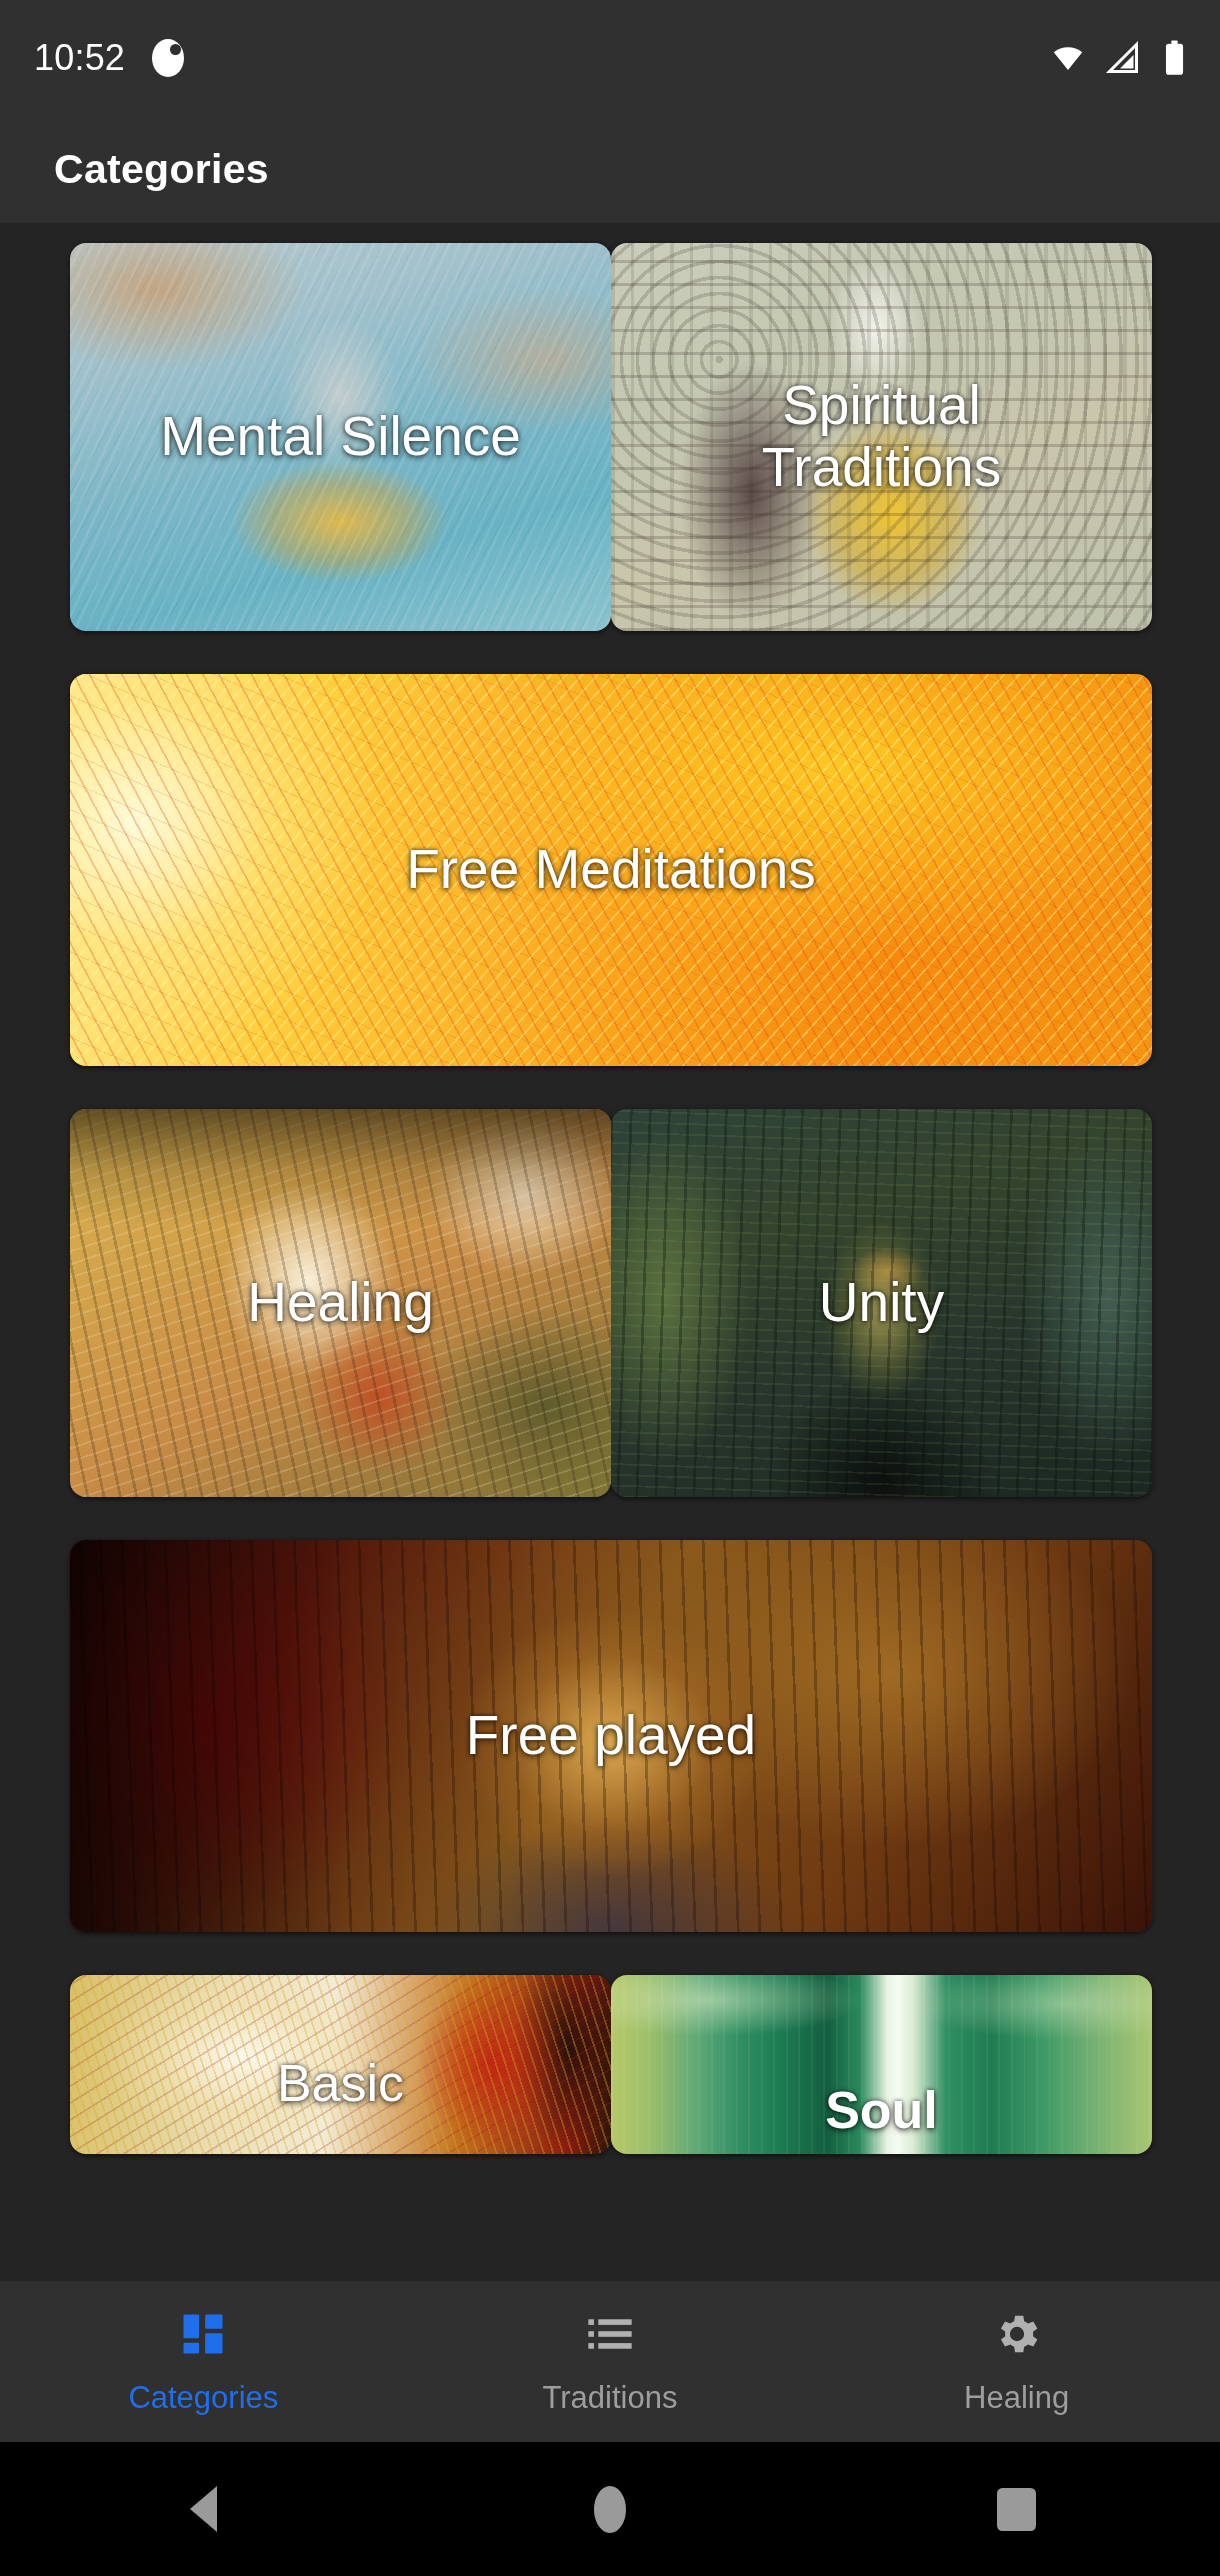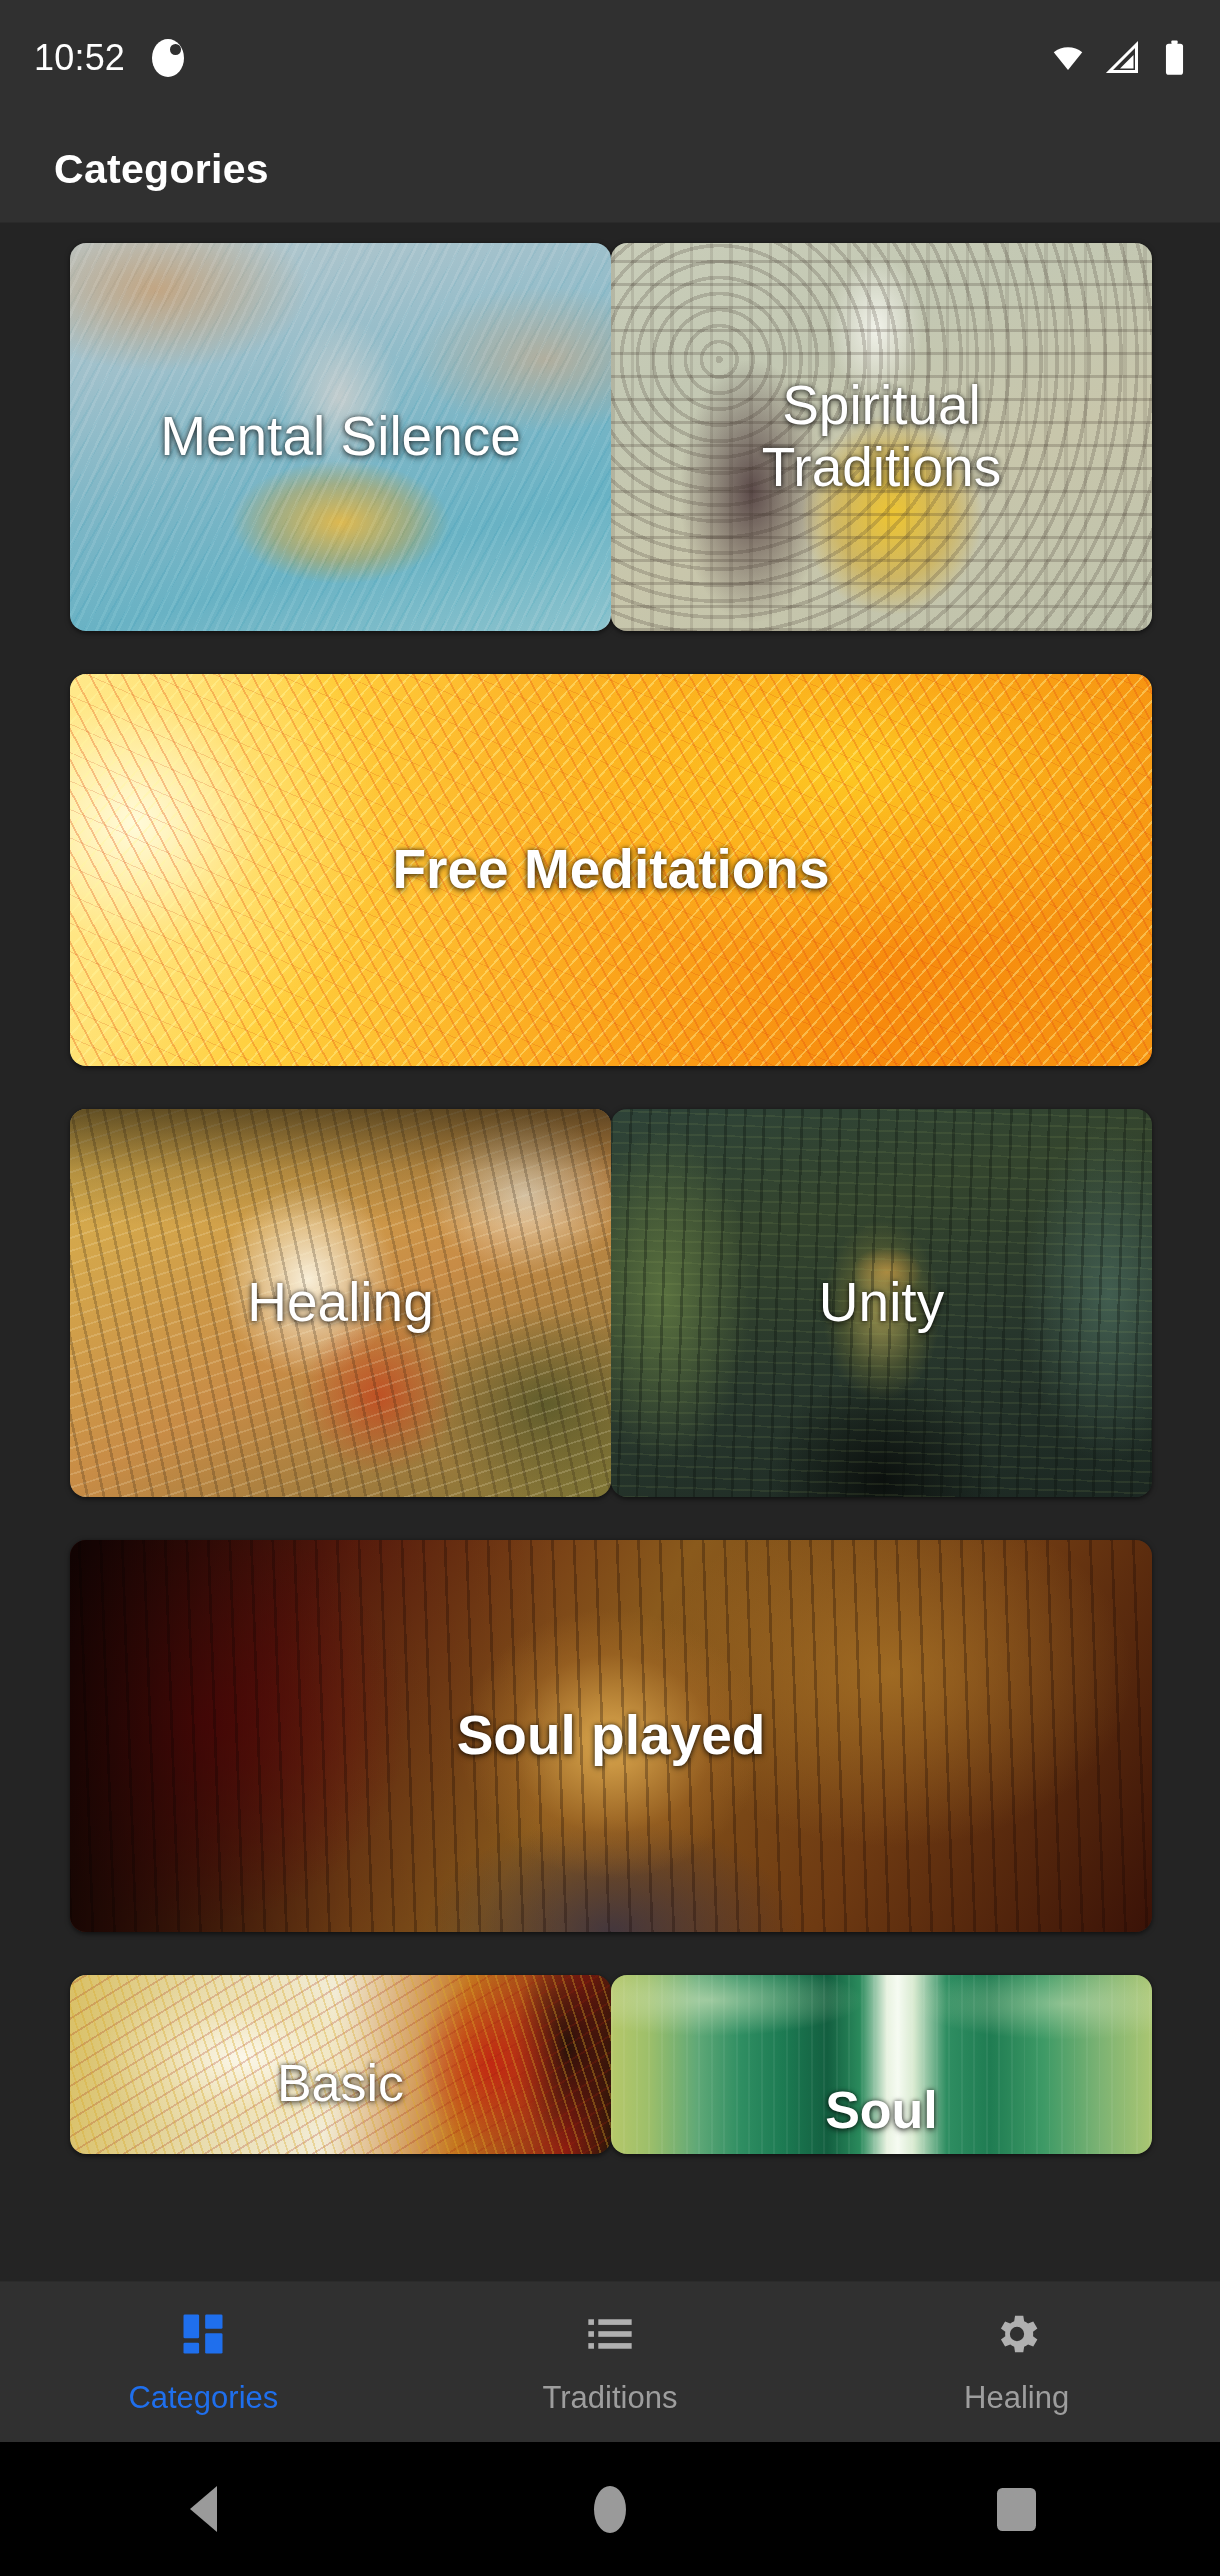--- a/index.html
+++ b/index.html
@@ -57,21 +57,21 @@
 
   
   .content {
     flex:1 1 auto;
     background:#242424;
     padding:19.7px 68px 0 70px;
     overflow:hidden;
     position:relative;
   }
   .row { display:flex; margin-bottom:43px; }
-  .row.single { display:block;font-weight:bold; }
+  .row.single { display:block; }
 
   .card {
     position:relative;
     border-radius:16px;
     overflow:hidden;
     flex:1 1 0;
     display:flex; align-items:center; justify-content:center;
     box-shadow:0 1.8px 5.4px rgba(0,0,0,0.55);
   }
   .card.half { height:388px; }
@@ -323,21 +323,21 @@
       </div>
       <div class="card half">
         <div class="art art-unity"></div>
         <div class="card-label">Unity</div>
       </div>
     </div>
 
     <div class="row single">
       <div class="card wide">
         <div class="art art-last"></div>
-        <div class="card-label">Soul played</div>
+        <div class="card-label">Free played</div>
       </div>
     </div>
 
     <div class="row">
       <div class="card cut">
         <div class="art art-basic"></div>
         <div class="card-label small" style="margin-top:39px;">Basic</div>
       </div>
       <div class="card cut">
         <div class="art art-soul"></div>

